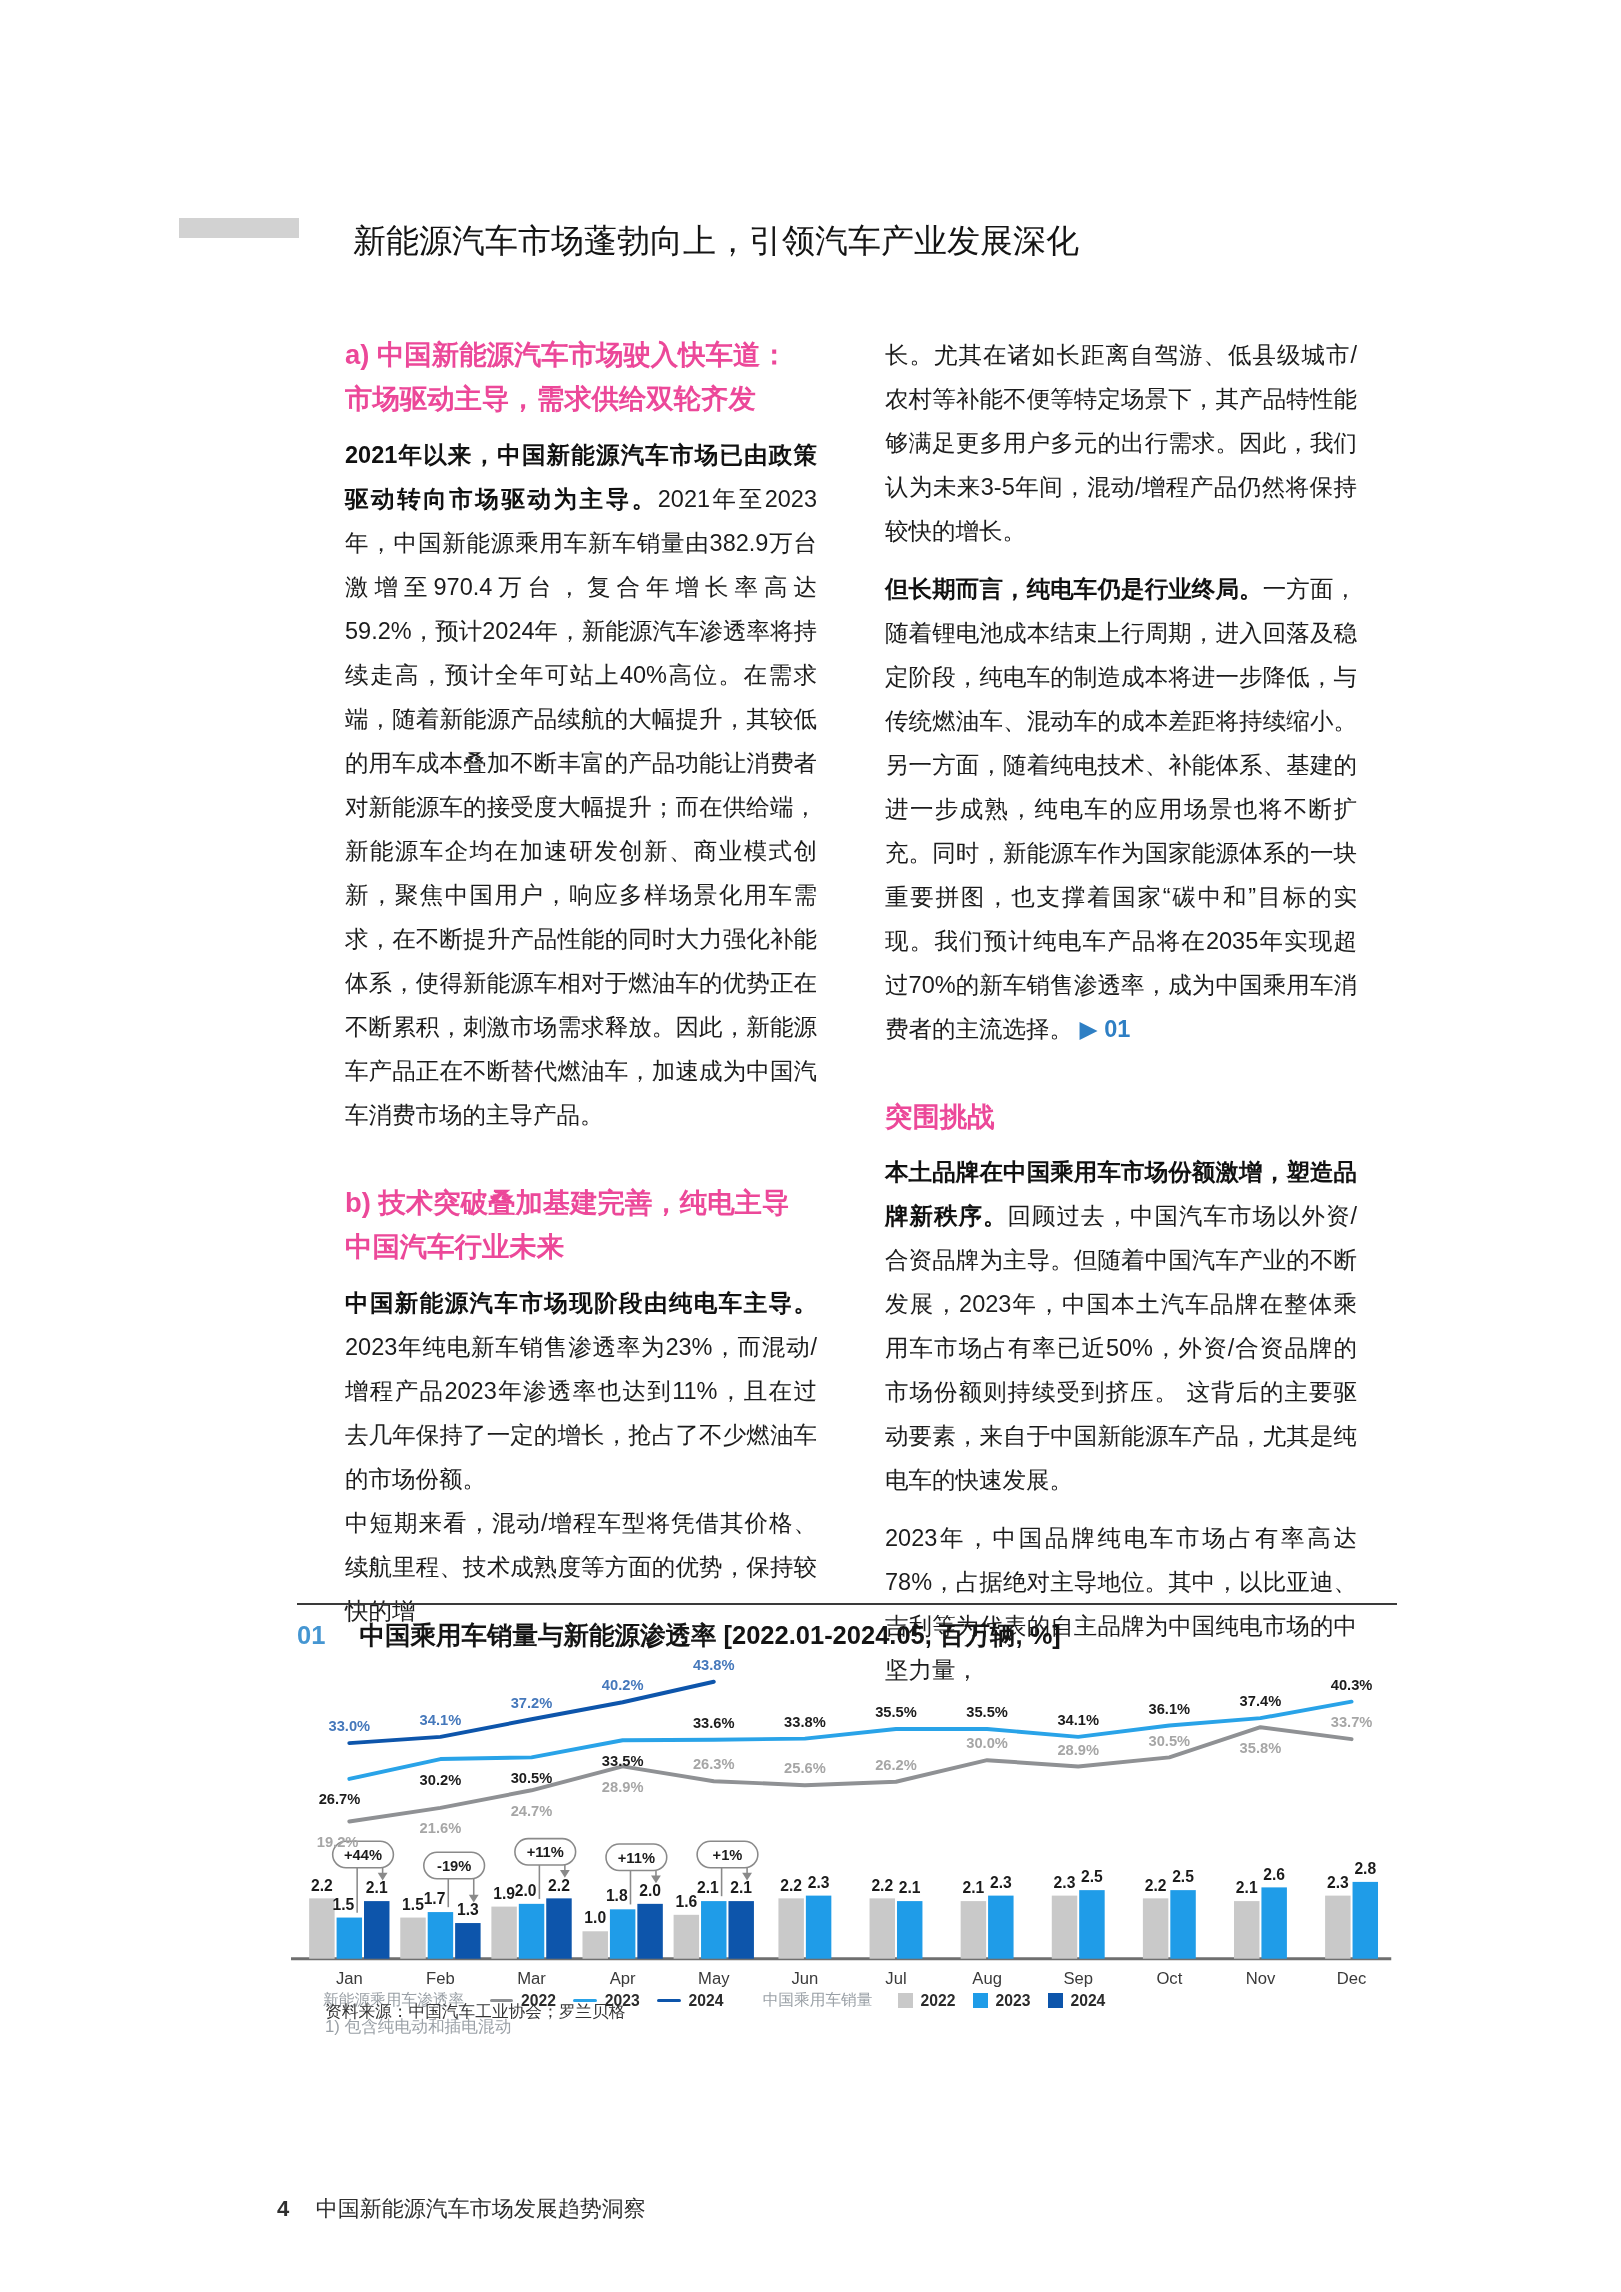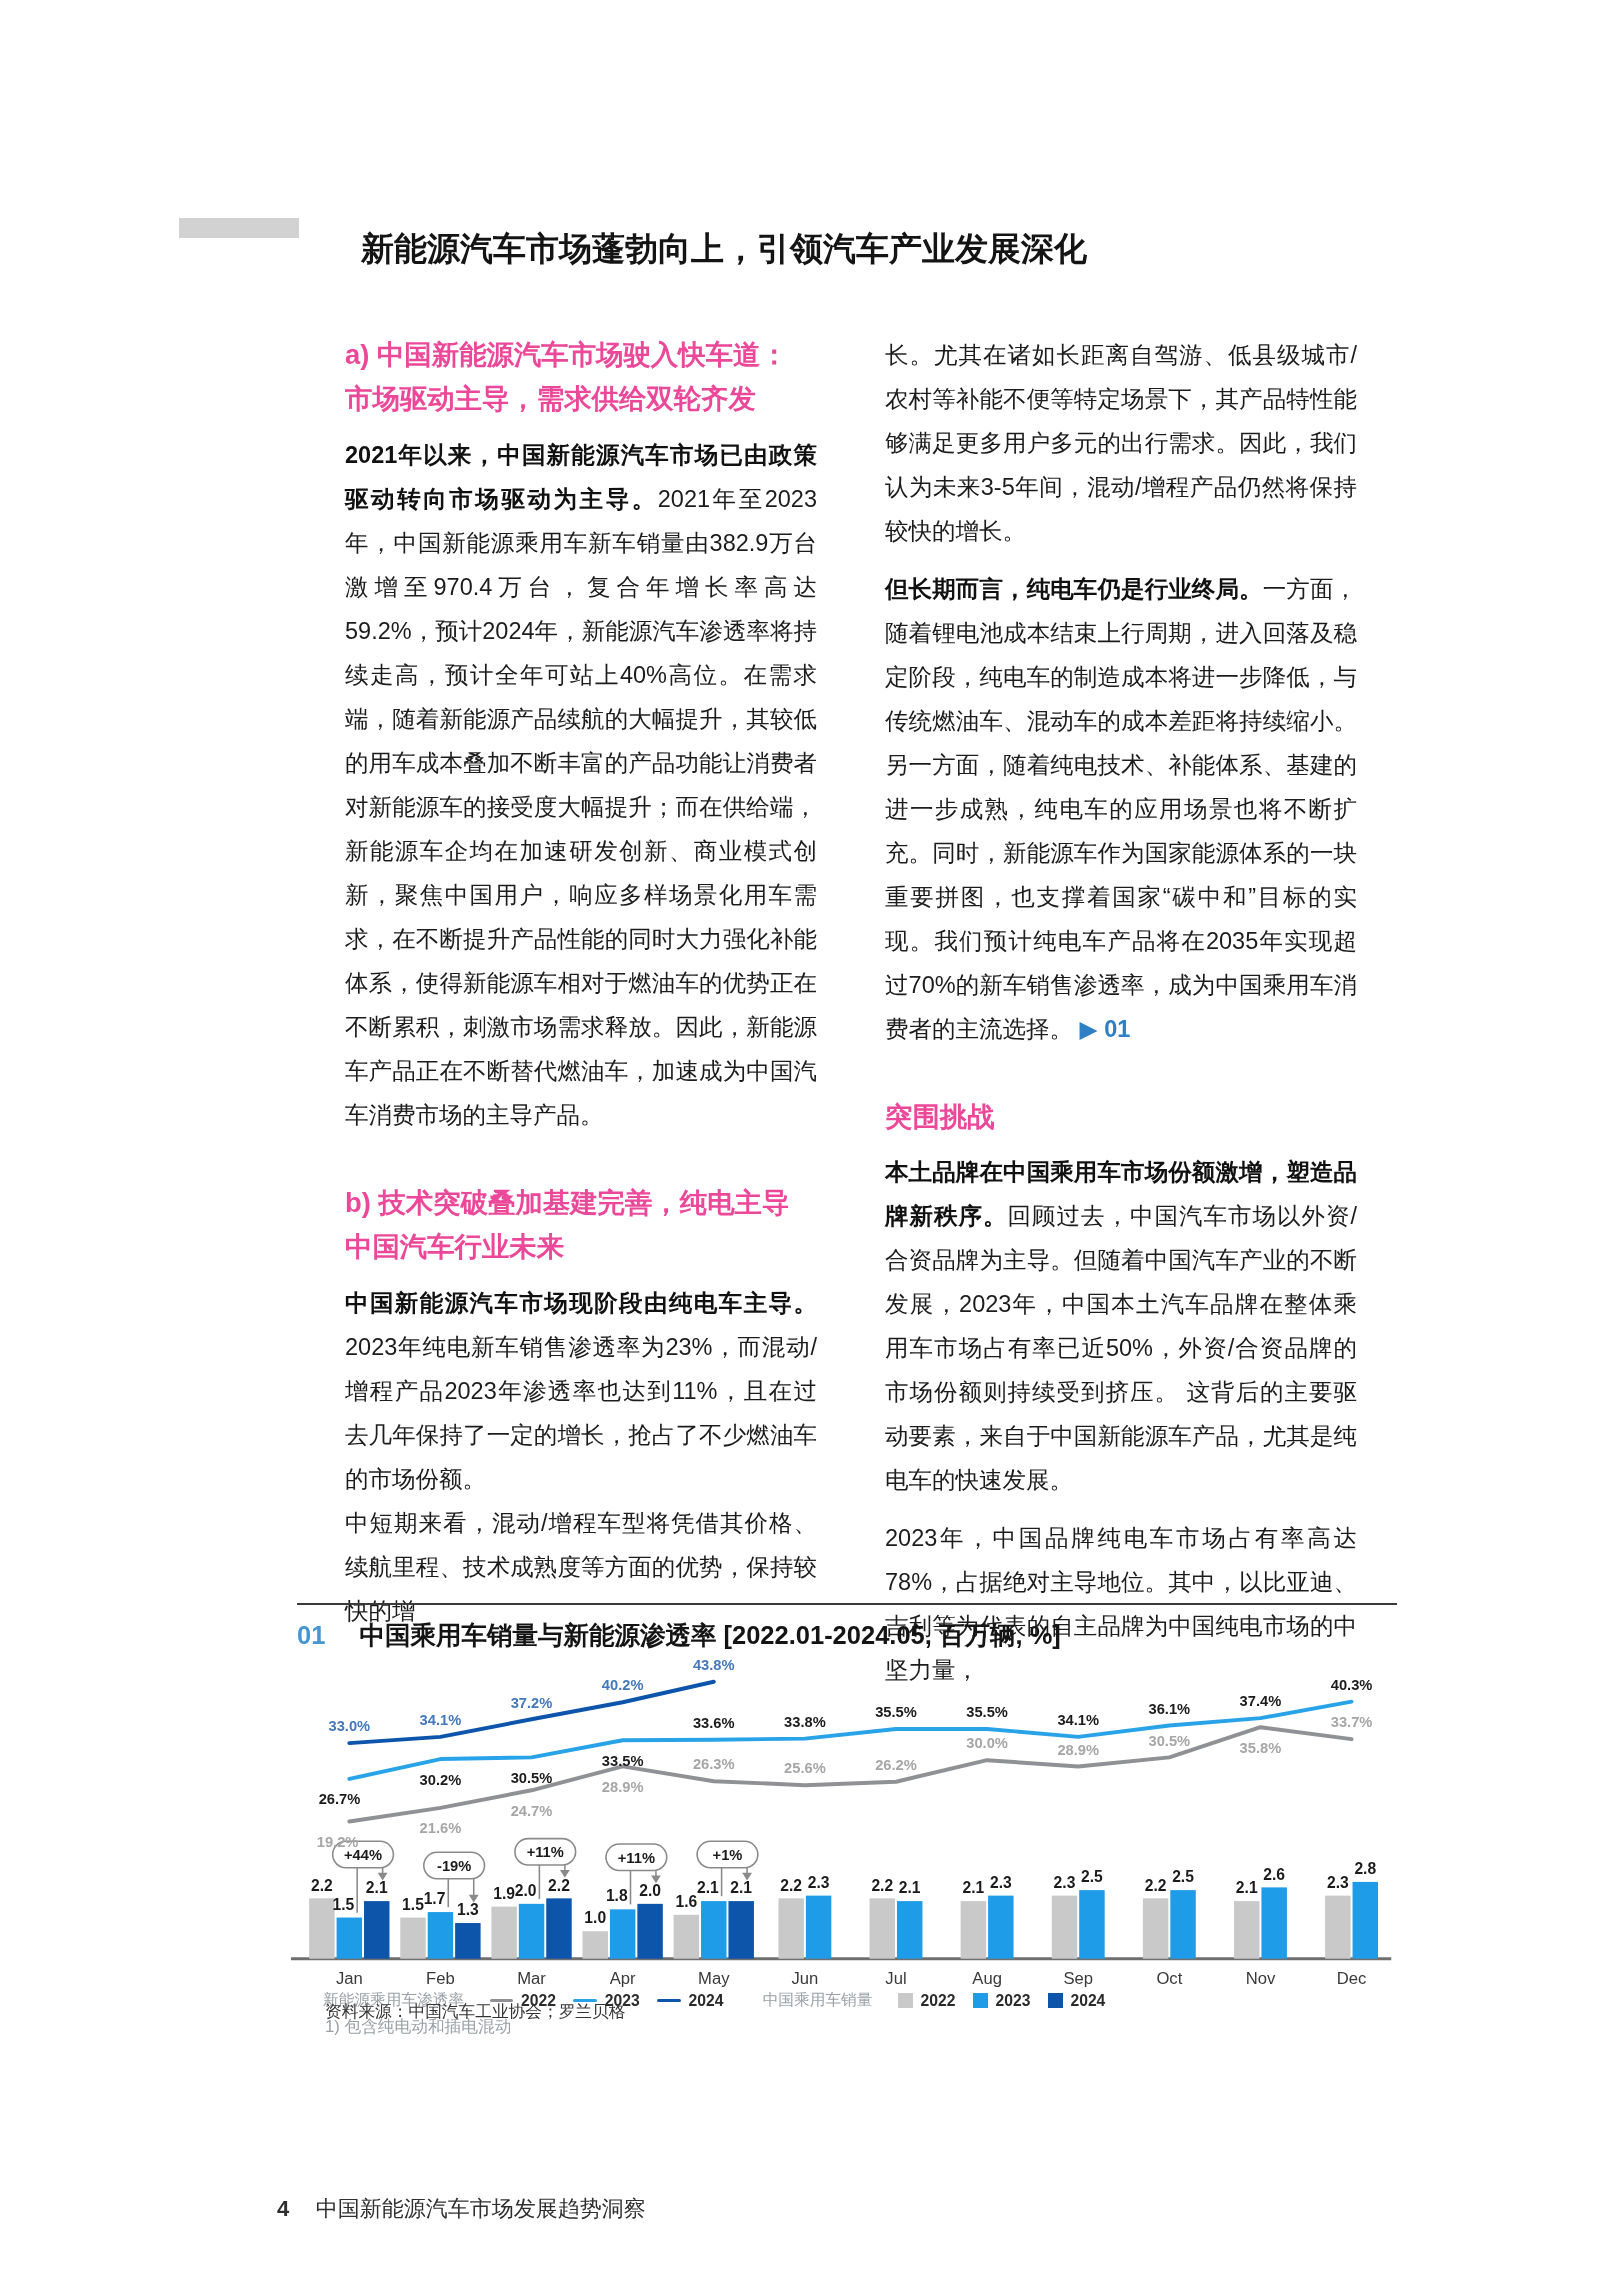--- a/index.html
+++ b/index.html
@@ -2,21 +2,21 @@
 <html><head>
 <meta charset="utf-8">
 <style>
   html,body { margin:0; padding:0; background:#888; }
   .page {
     position:relative; width:1621px; height:2293px; background:#ffffff;
     font-family:"Liberation Sans","DejaVu Sans",sans-serif; overflow:hidden;
     margin:0 auto; color:#1c1c1c;
   }
   .accent-bar { position:absolute; left:179px; top:218px; width:120px; height:19.6px; background:#d2d2d2; }
-  .page-title { position:absolute; left:345px; top:212px; font-size:33px; line-height:41px; font-weight:bold; color:#141414; margin:16px; }
+  .page-title { position:absolute; left:345px; top:212px; font-size:33px; line-height:41px; font-weight:normal; color:#141414; margin:8px; }
 
   .col { position:absolute; top:333px; width:472px; }
   .col-left  { left:345px; }
   .col-right { left:885px; }
 
   h2.sec-heading { margin:0 0 11.8px 0; font-size:27.4px; line-height:44px; font-weight:bold; color:#ec4899; }
   h2.sec-heading .hline { display:block; }
 
   p.body { margin:0 0 44px 0; font-size:23.5px; line-height:44px; color:#1c1c1c; text-align:justify; }
   p.body b { font-weight:bold; color:#111; }

